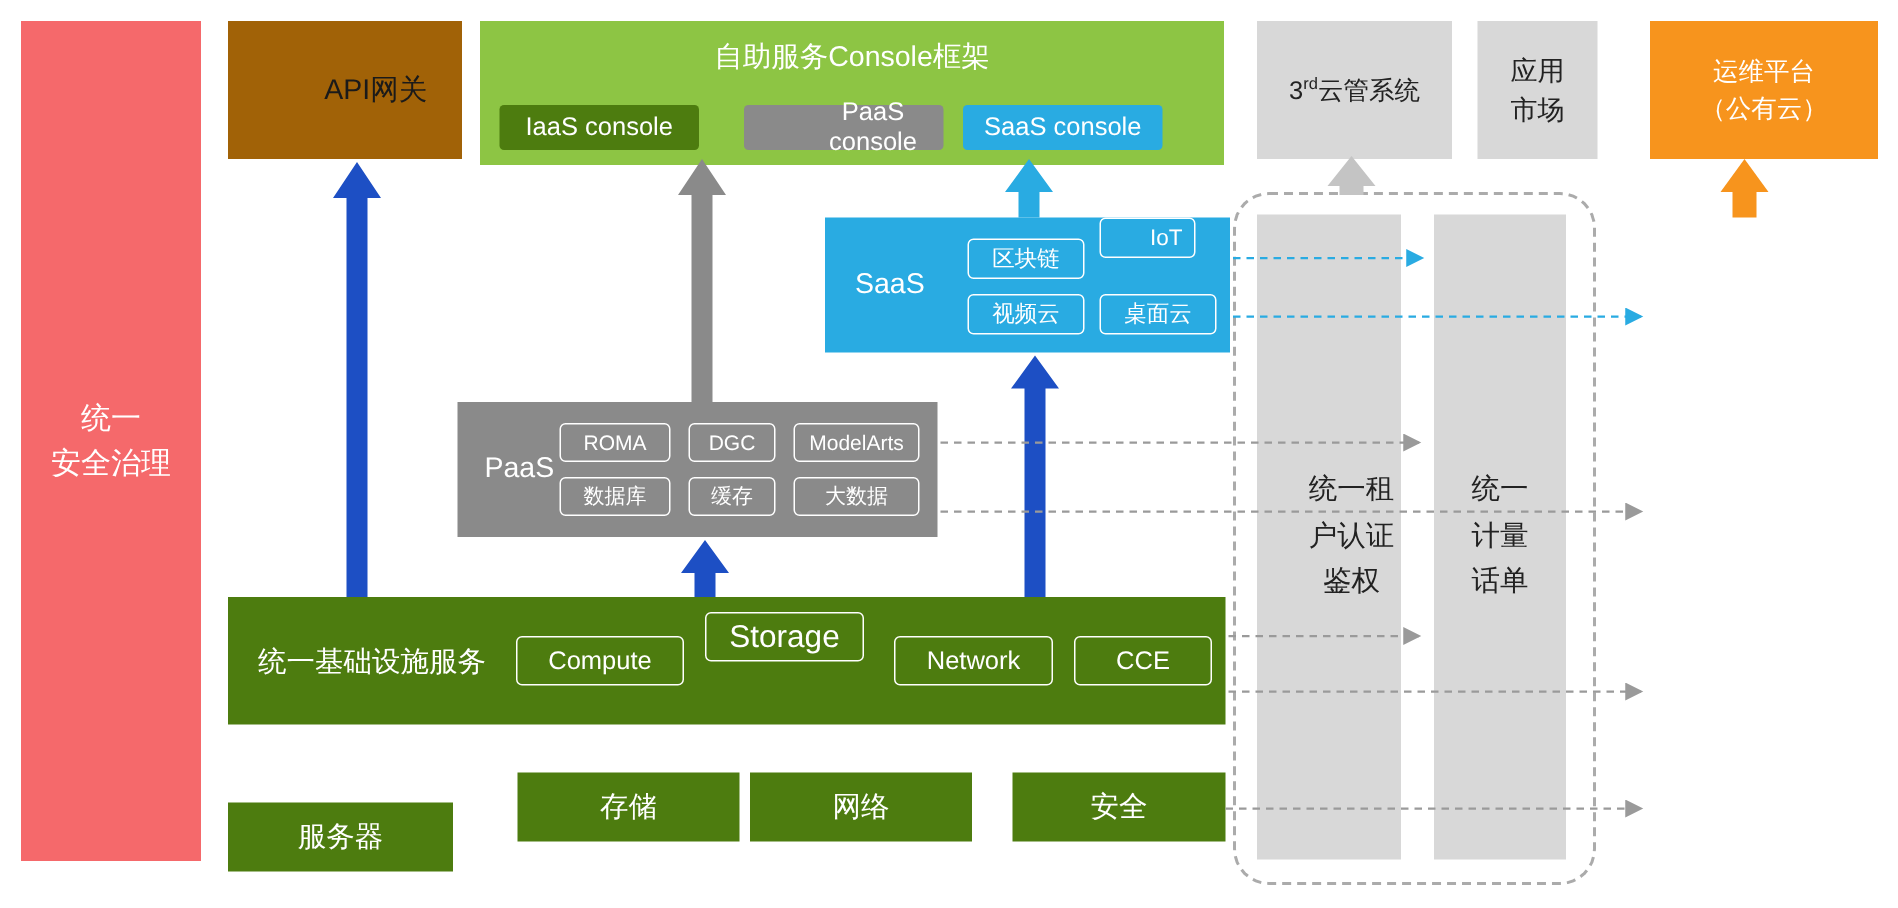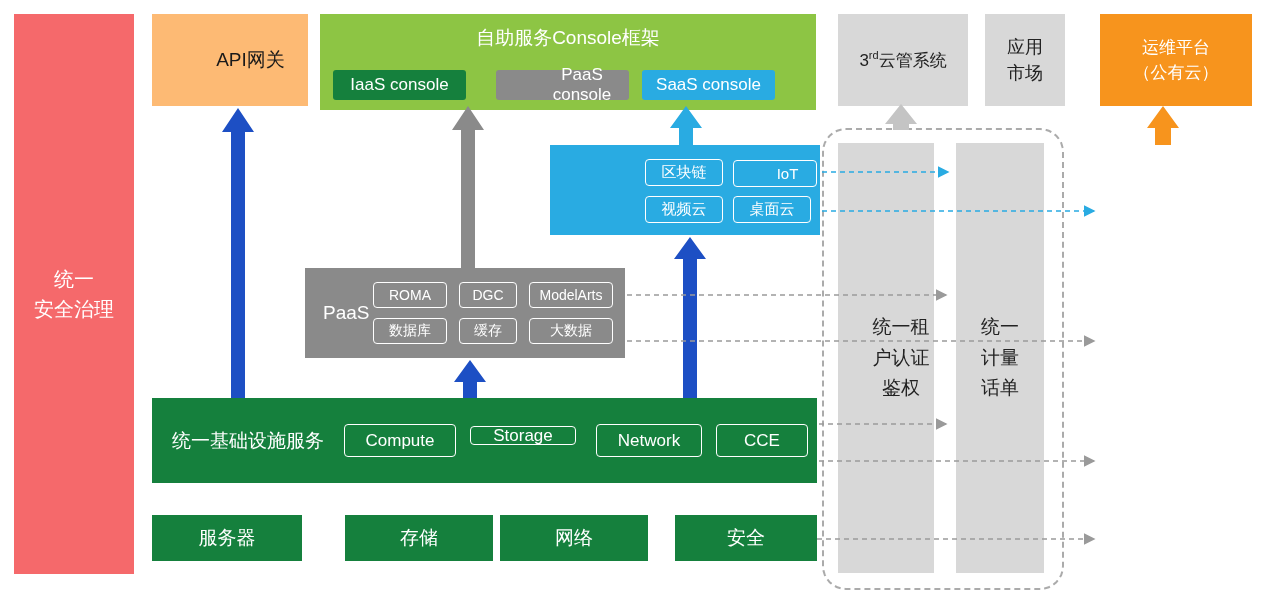--- a/index.html
+++ b/index.html
@@ -4,23 +4,23 @@
 <style>
   * { box-sizing: border-box; margin: 0; padding: 0; }
   html, body { background: #ffffff; font-family: "Liberation Sans", "DejaVu Sans", sans-serif; }
   .stage { position: relative; width: 1265px; height: 605px; background: #ffffff; overflow: hidden; }
   .abs { position: absolute; }
   .center { display: flex; align-items: center; justify-content: center; text-align: center; }
   .pre { white-space: pre-line; }
 
   
   .bg-red    { background: #F5696B; color: #fff; }
-  .bg-lgreen { background: #fdba74; color: #1a1a1a; padding-left: 41px; }
+  .bg-lgreen { background: #a16207; color: #1a1a1a; padding-left: 41px; }
   .bg-green  { background: #8DC544; color: #fff; }
-  .bg-blue   { background: #15803d; color: #fff; }
+  .bg-blue   { background: #4d7c0f; color: #fff; }
   .bg-lblue  { background: #29ABE2; color: #fff; }
   .bg-gray   { background: #8A8A8A; color: #fff; }
   .bg-lgray  { background: #D8D8D8; color: #222; }
   .bg-orange { background: #F7941D; color: #fff; }
 
   .security-bar { left: 14px; top: 14px; width: 120px; height: 560px; font-size: 20px; line-height: 1.5; }
 
   .api-box     { left: 152px;  top: 14px; width: 156px; height: 92px; font-size: 19px; }
   .console-box { left: 320px;  top: 14px; width: 496px; height: 96px; }
   .console-title { left: 0; top: 10px; width: 100%; height: 28px; font-size: 19px; }
@@ -30,42 +30,42 @@
   .chip-saas { left: 322px; width: 133px; }
   .third-box  { left: 838px;  top: 14px; width: 130px; height: 92px; font-size: 17px; }
   .third-box sup { font-size: 11px; }
   .market-box { left: 985px;  top: 14px; width: 80px;  height: 92px; font-size: 18px; line-height: 1.45; }
   .om-box     { left: 1100px; top: 14px; width: 152px; height: 92px; font-size: 17px; line-height: 1.5; }
 
   .saas-box  { left: 550px; top: 145px; width: 270px; height: 90px; }
   .saas-label { left: 20px; top: 0; height: 90px; display: flex; align-items: center; font-size: 19px; }
   .wchip { border: 1.5px solid #fff; border-radius: 4px; color: #fff; font-size: 15px; }
   .saas-c1 { left: 95px;  top: 14px; width: 78px; height: 27px; }
-  .saas-c2 { left: 183px; top: 15px; width: 84px; height: 27px; padding-left: 25px; }
+  .saas-c2 { left: 183px; top: 0; width: 64px; height: 27px; padding-left: 25px; }
   .saas-c3 { left: 95px;  top: 51px; width: 78px; height: 27px; }
   .saas-c4 { left: 183px; top: 51px; width: 78px; height: 27px; }
 
   .paas-box  { left: 305px; top: 268px; width: 320px; height: 90px; }
   .paas-label { left: 18px; top: 0; height: 90px; display: flex; align-items: center; font-size: 19px; }
   .paas-c1 { left: 68px;  top: 14px; width: 74px; height: 26px; font-size: 14px; }
   .paas-c2 { left: 154px; top: 14px; width: 58px; height: 26px; font-size: 14px; }
   .paas-c3 { left: 224px; top: 14px; width: 84px; height: 26px; font-size: 14px; }
   .paas-c4 { left: 68px;  top: 50px; width: 74px; height: 26px; font-size: 14px; }
   .paas-c5 { left: 154px; top: 50px; width: 58px; height: 26px; font-size: 14px; }
   .paas-c6 { left: 224px; top: 50px; width: 84px; height: 26px; font-size: 14px; }
 
   .infra-box { left: 152px; top: 398px; width: 665px; height: 85px; }
   .infra-label { left: 20px; top: 0; height: 85px; display: flex; align-items: center; font-size: 19px; }
   .infra-c1 { left: 192px; top: 26px; width: 112px; height: 33px; font-size: 17px; }
-  .infra-c2 { left: 318px; top: 28px; width: 106px; height: 19px; font-size: 17px; }
+  .infra-c2 { left: 318px; top: 10px; width: 106px; height: 33px; font-size: 21px; }
   .infra-c3 { left: 444px; top: 26px; width: 106px; height: 33px; font-size: 17px; }
   .infra-c4 { left: 564px; top: 26px; width: 92px;  height: 33px; font-size: 17px; }
 
   .res-box { top: 515px; height: 46px; font-size: 19px; }
-  .res-1 { left: 152px; width: 150px; }
+  .res-1 { left: 152px; width: 150px; margin-top: 20px; }
   .res-2 { left: 325px; width: 148px; margin-left: 20px; }
   .res-3 { left: 500px; width: 148px; }
   .res-4 { left: 675px; width: 142px; font-family: Liberation Mono, monospace; }
 
   .dashed-container { left: 822px; top: 128px; width: 242px; height: 462px; border: 2px dashed #ABABAB; border-radius: 24px; background: transparent; }
   .auth-bar    { left: 838px;  top: 143px; width: 96px;  height: 430px; font-size: 19px; line-height: 1.6; padding-left: 30px; }
   .billing-bar { left: 956px;  top: 143px; width: 88px;  height: 430px; font-size: 19px; line-height: 1.6; }
   .monitor-bar { left: 1100px; top: 145px; width: 152px; height: 428px; font-size: 19px; line-height: 1.75; }
 
   .arrows { left: 0; top: 0; width: 1265px; height: 605px; pointer-events: none; z-index: 5; }
@@ -93,20 +93,21 @@
     </span>
   </div>
 
   <div class="abs center pre bg-lgray market-box">应用
 市场</div>
 
   <div class="abs center pre bg-orange om-box">运维平台
 （公有云）</div>
 
   <div class="abs bg-lblue saas-box">
+    <div class="abs saas-label">SaaS</div>
     <div class="abs center wchip saas-c1">区块链</div>
     <div class="abs center wchip saas-c2">IoT</div>
     <div class="abs center wchip saas-c3">视频云</div>
     <div class="abs center wchip saas-c4">桌面云</div>
   </div>
 
   <div class="abs bg-gray paas-box">
     <div class="abs paas-label">PaaS</div>
     <div class="abs center wchip paas-c1">ROMA</div>
     <div class="abs center wchip paas-c2">DGC</div>

